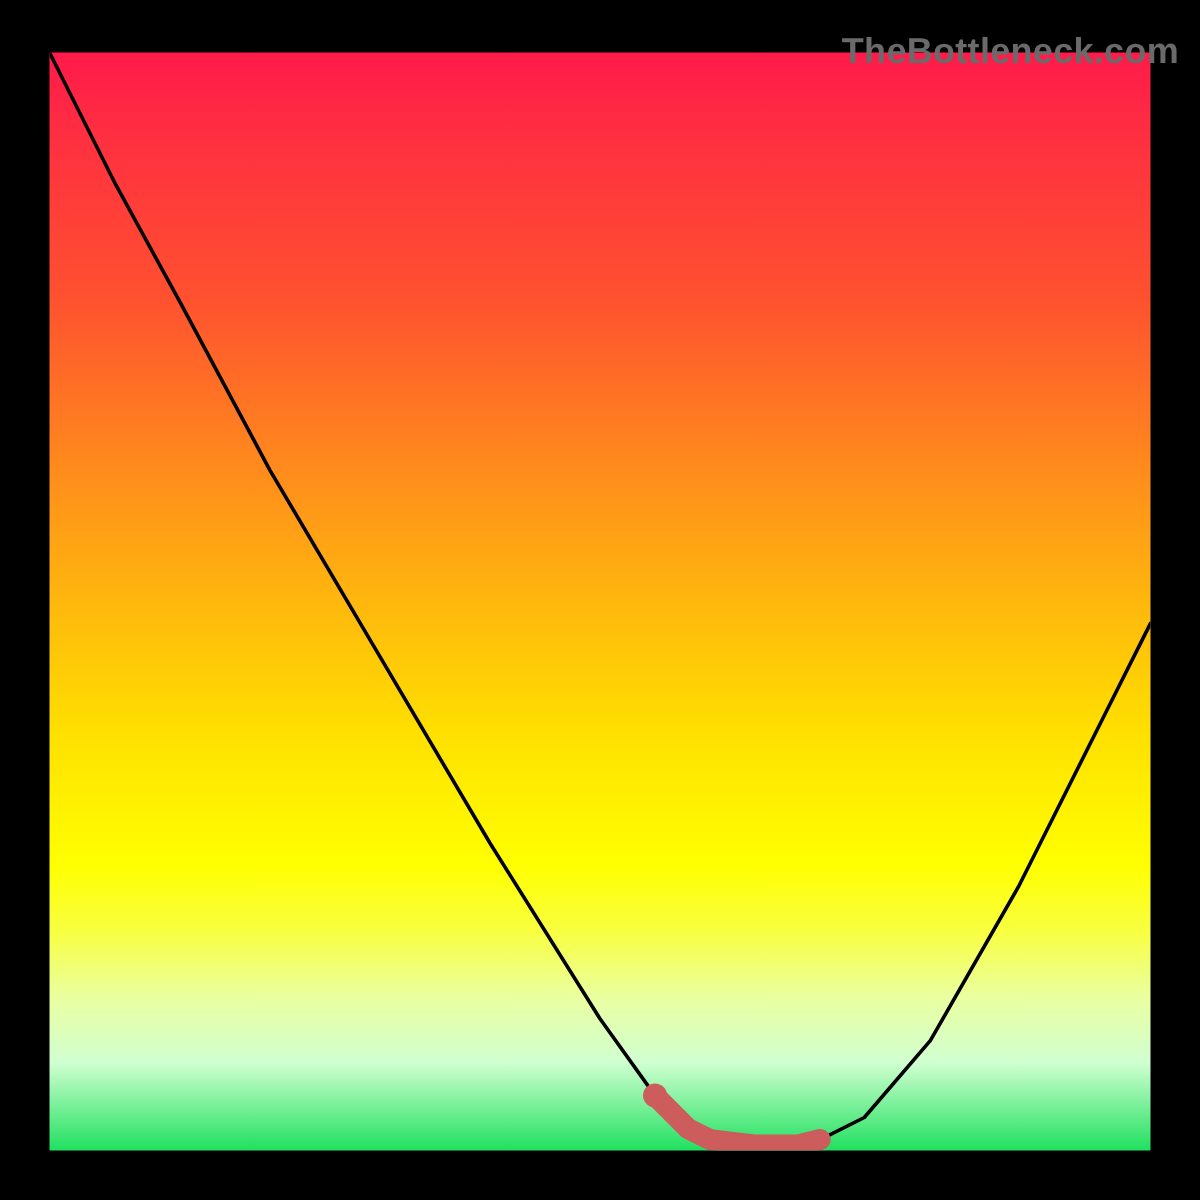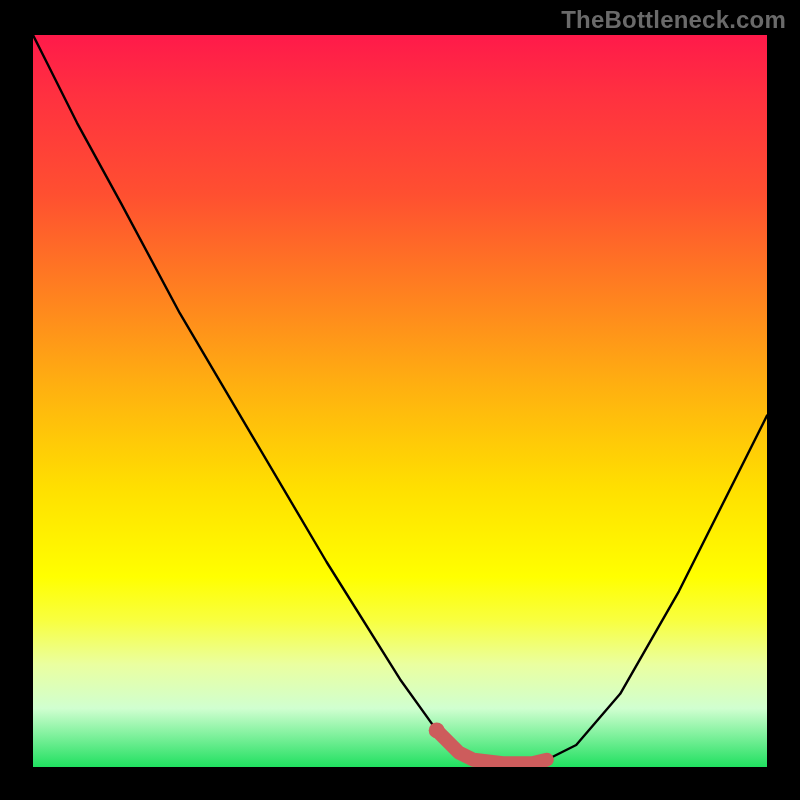--- a/index.html
+++ b/index.html
@@ -34,21 +34,21 @@
       #20e060 100%);
   }
   .overlay-svg {
     position: absolute;
     inset: 0;
     width: 100%;
     height: 100%;
   }
   .watermark {
     position: absolute;
-    top: 6px;
+    top: 21px;
     right: 14px;
     font-family: Arial, Helvetica, sans-serif;
     font-size: 24px;
     font-weight: 600;
     color: #6a6a6a;
     letter-spacing: 0.2px;
   }
 </style>
 </head>
 <body>

